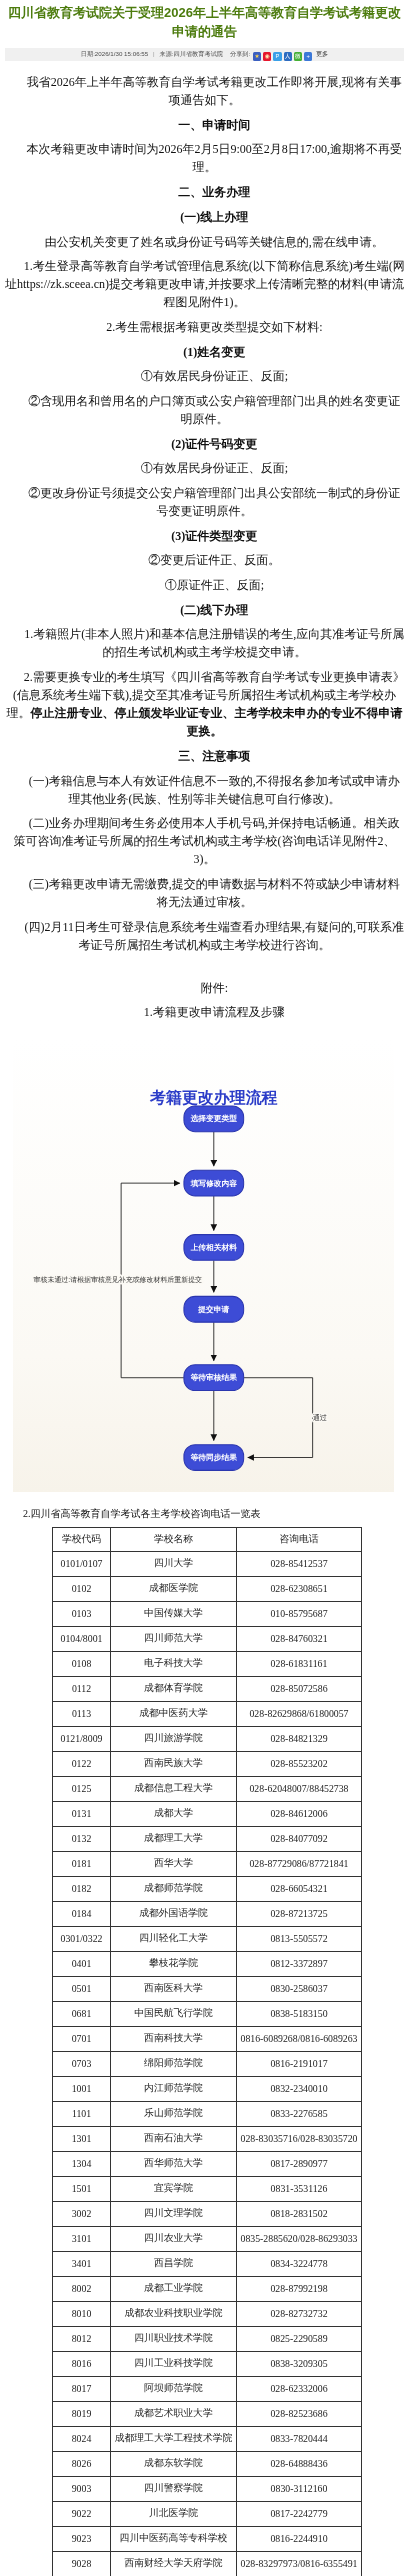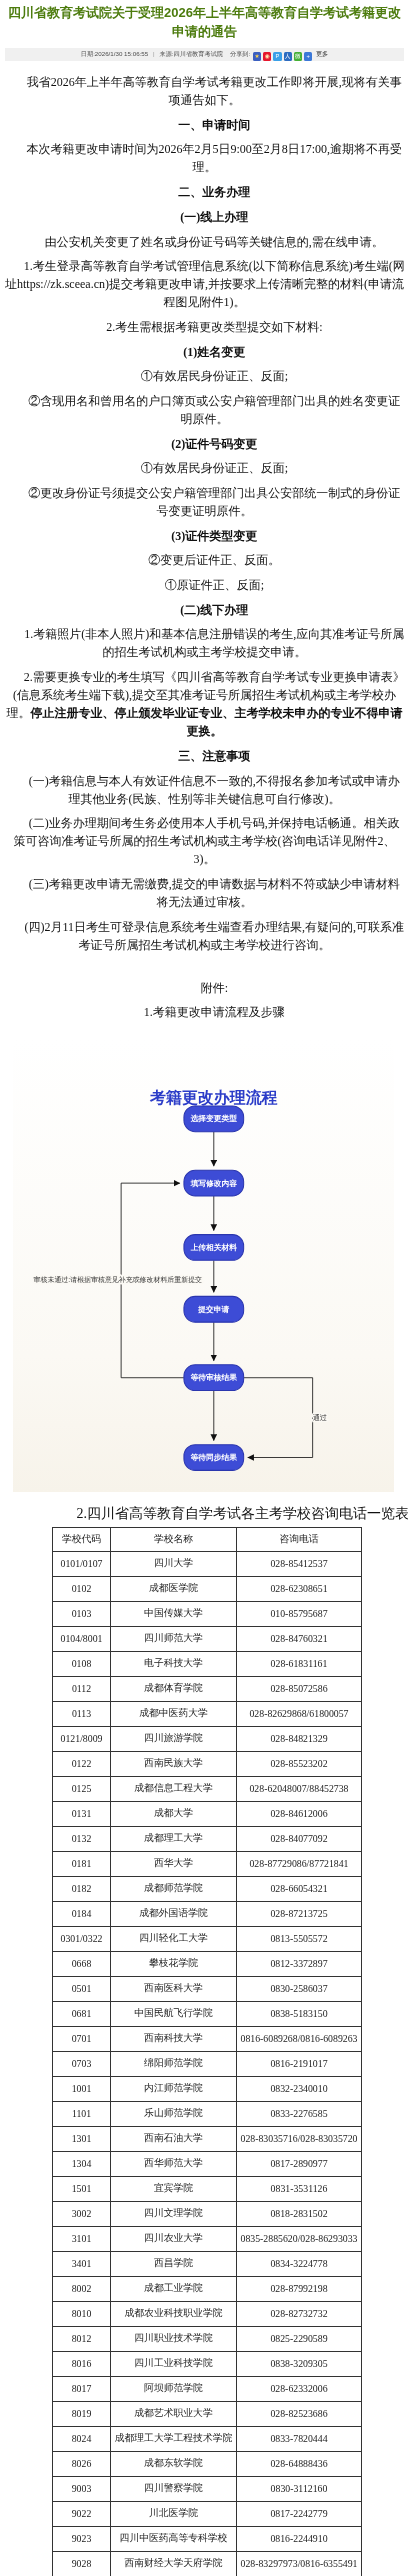--- a/index.html
+++ b/index.html
@@ -21,21 +21,21 @@
 
   .article{margin:12.4px 4.1px 0;font-size:12px;line-height:18px;text-align:center;}
   .article p{margin:6.7px 0;text-indent:19.6px;}
   .article p.b{font-weight:bold;}
   .article p.sp{margin-top:25px;}
   .article .bold-tail{font-weight:bold;}
 
   .flowchart{width:381px;margin:17.5px 0 0 13.4px;background:linear-gradient(180deg,#ffffff 0%,#fbf9f4 70%,#f7f3ea 100%);}
   .flowchart svg{display:block;}
 
-  .caption{font-size:14px;line-height:15.5px;margin:14.4px 0 5.2px 23px;text-align:right;}
+  .caption{font-size:10px;line-height:15.5px;margin:14.4px 0 5.2px 23px;}
 
   table.phones{border-collapse:collapse;margin:0 0 0 52px;text-align:center;
                font-size:9.8px;color:#222;}
   table.phones th, table.phones td{border:0.5px solid #333;height:24px;font-weight:normal;
                padding:0 3.1px;}
   table.phones th{height:23px;margin-left:16px;}
 </style>
 </head>
 <body>
 
@@ -222,21 +222,21 @@
           <td>0184</td>
           <td>成都外国语学院</td>
           <td>028-87213725</td>
         </tr>
         <tr>
           <td>0301/0322</td>
           <td>四川轻化工大学</td>
           <td>0813-5505572</td>
         </tr>
         <tr>
-          <td>0668</td>
+          <td>0401</td>
           <td>攀枝花学院</td>
           <td>0812-3372897</td>
         </tr>
         <tr>
           <td>0501</td>
           <td>西南医科大学</td>
           <td>0830-2586037</td>
         </tr>
         <tr>
           <td>0681</td>

